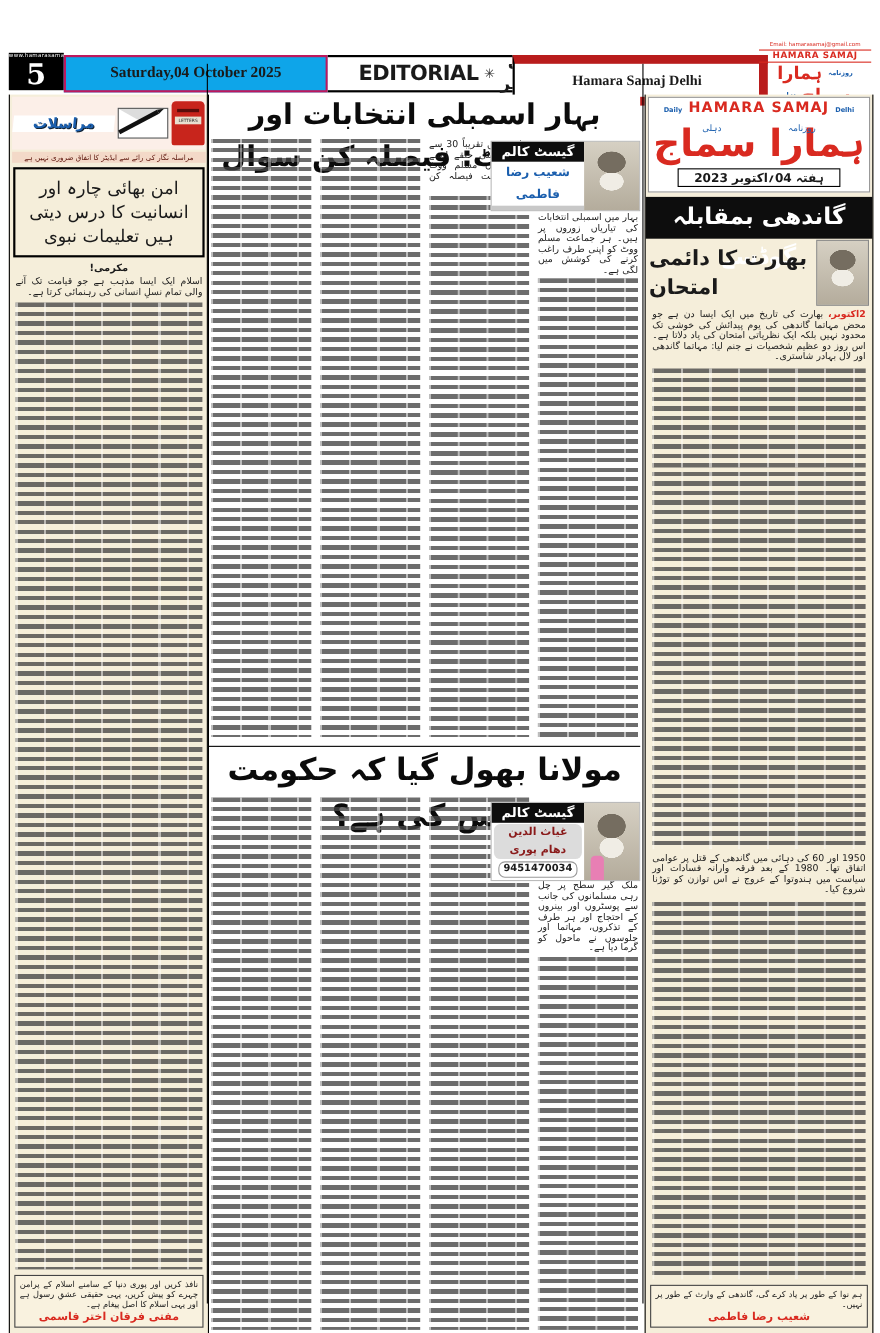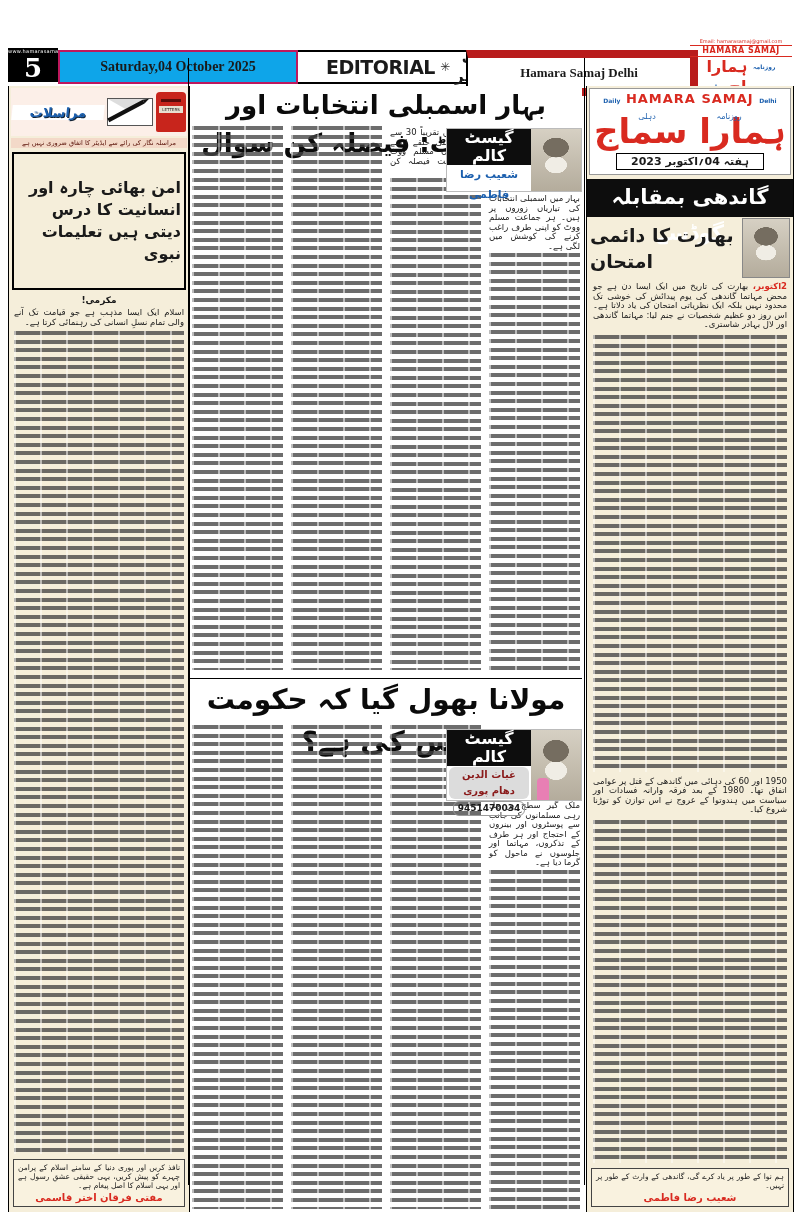--- a/index.html
+++ b/index.html
@@ -41,22 +41,22 @@
   .collage .logoword{flex:1;background:#fff;color:var(--blue);font-weight:bold;font-size:13px;text-align:center;transform:skewX(-6deg);direction:rtl;
                      text-shadow:1px 1px 0 #123;}
   .postbox{width:30px;height:40px;background:#c8251c;border-radius:4px 4px 2px 2px;position:relative;}
   .postbox::before{content:"";position:absolute;left:5px;top:7px;width:20px;height:3px;background:#5a0d0a;}
   .postbox .plabel{position:absolute;left:3px;top:14px;width:24px;height:7px;background:#e8e0d0;font-size:4px;text-align:center;line-height:7px;color:#222;}
   .envelope{width:44px;height:26px;background:#fff;border:1px solid #555;position:relative;}
   .envelope::before{content:"";position:absolute;left:0;top:0;border-left:21px solid transparent;border-right:21px solid transparent;border-top:12px solid #ddd;}
   .pen{position:absolute;width:40px;height:4px;background:#111;transform:rotate(-28deg);right:6px;top:10px;}
   .pen::after{content:"";position:absolute;right:-6px;top:0;border-top:2px solid transparent;border-bottom:2px solid transparent;border-left:6px solid #111;}
   .disclaimer{font-size:6.5px;text-align:center;direction:rtl;color:#5a1208;background:#f3d9c8;margin:0 2px;line-height:10px;}
-  .letters-headline{margin:4px 3px;border:2px solid #000;background:var(--cream);padding:23px 3px;
-                    font-size:16px;line-height:22px;font-weight:bold;direction:rtl;}
+  .letters-headline{margin:4px 3px;border:2px solid #000;background:var(--cream);padding:6px 3px;
+                    font-size:16px;line-height:22px;font-weight:normal;text-align:center;direction:rtl;}
   .salutation{font-size:9px;font-weight:bold;text-align:center;direction:rtl;line-height:12px;}
   .letters .lead{margin:2px 5px;}
   .letters .lines{margin:2px 5px;}
   .sig-box{margin:3px 4px 6px;border:1.5px solid #444;background:#f9f2df;padding:3px 4px;text-align:center;}
   .sig-close{font-size:7.5px;direction:rtl;text-align:justify;line-height:9px;}
   .sig-name{color:var(--red);font-weight:bold;font-size:10px;direction:rtl;margin-top:2px;}
 
   
   .mid-top{left:190px;top:58px;width:392px;height:588px;background:#fff;}
   .mid-bottom{left:190px;top:650px;width:392px;height:534px;background:#fff;border-top:1.5px solid #000;}
@@ -64,21 +64,21 @@
   .mid-top .big-headline{font-size:26px;line-height:38px;height:40px;letter-spacing:-1px;}
   .mid-bottom .big-headline{font-size:28px;line-height:42px;height:46px;}
   .colwrap{position:absolute;left:0;right:0;bottom:4px;display:flex;flex-direction:row-reverse;gap:8px;padding:0 2px;}
   .mid-top .colwrap{top:40px;}
   .mid-bottom .colwrap{top:46px;}
   .col{width:92px;display:flex;flex-direction:column;}
   .guest{position:absolute;z-index:2;background:#fff;display:flex;flex-direction:row;border:1px solid #bbb;}
   .mid-top .guest{left:256px;top:42px;width:134px;height:62px;}
   .mid-bottom .guest{left:256px;top:50px;width:134px;height:70px;}
   .gcols{flex:1;display:flex;flex-direction:column;}
-  .gband{background:#0d0d0d;color:#fff;text-align:center;direction:rtl;font-weight:bold;font-size:16px;line-height:18px;}
+  .gband{background:#0d0d0d;color:#fff;text-align:center;direction:rtl;font-weight:bold;font-size:12px;line-height:18px;}
   .gauthor{color:var(--blue);font-weight:bold;font-size:11px;text-align:center;direction:rtl;line-height:20px;}
   .gauthor.maroon{color:var(--maroon);background:#dcdcdc;border-radius:6px;margin:1px 2px;line-height:16px;font-size:10px;}
   .gstrip{background:var(--gray_band);height:12px;margin-top:auto;}
   .gphone{border:1px solid #999;border-radius:6px;margin:1px 6px;font-size:9px;font-weight:bold;text-align:center;line-height:13px;}
   .photo{width:50px;background:
       radial-gradient(ellipse 42% 26% at 50% 30%, #756d60 0 60%, transparent 62%),
       radial-gradient(ellipse 36% 22% at 50% 58%, #f0ede5 0 60%, transparent 62%),
       linear-gradient(#d6d0c3,#b4ac9c);position:relative;}
   .photo .mic{position:absolute;left:6px;bottom:0;width:12px;height:22px;background:var(--pink);border-radius:4px 4px 0 0;}
   .col .pad-guest-top{flex:0 0 66px;}

